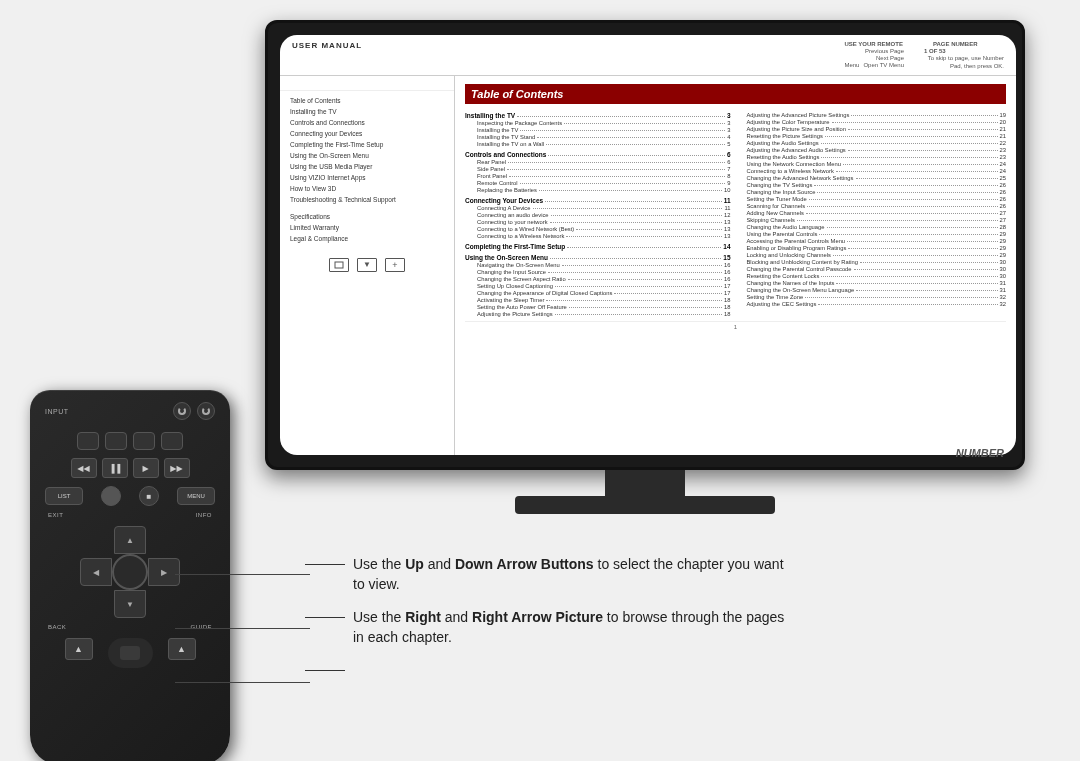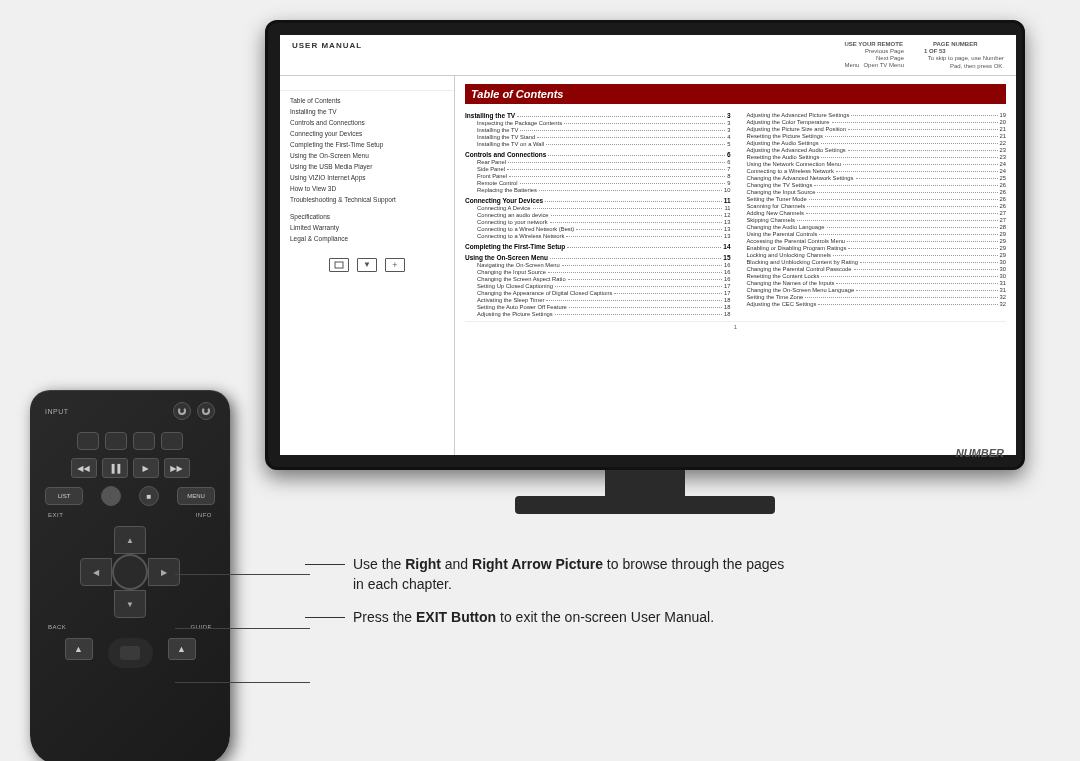--- a/index.html
+++ b/index.html
@@ -32,20 +32,21 @@
       box-shadow: 0 8px 20px rgba(0,0,0,0.5);
     }
     .tv-screen {
       position: absolute;
       top: 12px;
       left: 12px;
       width: 736px;
       height: 420px;
       background: #14b8a6;
       overflow: hidden;
+      border-radius: 17px;
     }
     .tv-stand-neck {
       position: absolute;
       top: 450px;
       left: 340px;
       width: 80px;
       height: 30px;
       background: #2a2a2a;
     }
     .tv-stand-base {
@@ -856,22 +857,25 @@
 </div>
 
 <div class="line-up"></div>
 <div class="line-mid"></div>
 <div class="line-down"></div>
 
 <div class="callout-section">
   <div class="callout-line">
     <div class="callout-dash"></div>
     <div class="callout-text">
-      Use the <strong>Right</strong> and <strong>Right Arrow Picture</strong> to browse through the pages<br>in each chapter.
+      Use the <strong>Up</strong> and <strong>Down Arrow Buttons</strong> to select the chapter you want<br>to view.
     </div>
   </div>
   <div class="callout-line">
     <div class="callout-dash"></div>
     <div class="callout-text">
-      Press the <strong>EXIT Button</strong> to exit the on-screen User Manual.
-    </div>
+      Use the <strong>Right</strong> and <strong>Right Arrow Picture</strong> to browse through the pages<br>in each chapter.
+    </div>
+  </div>
+  <div class="callout-line">
+    <div class="callout-dash"></div>
   </div>
 </div>
 
 </body></html>

